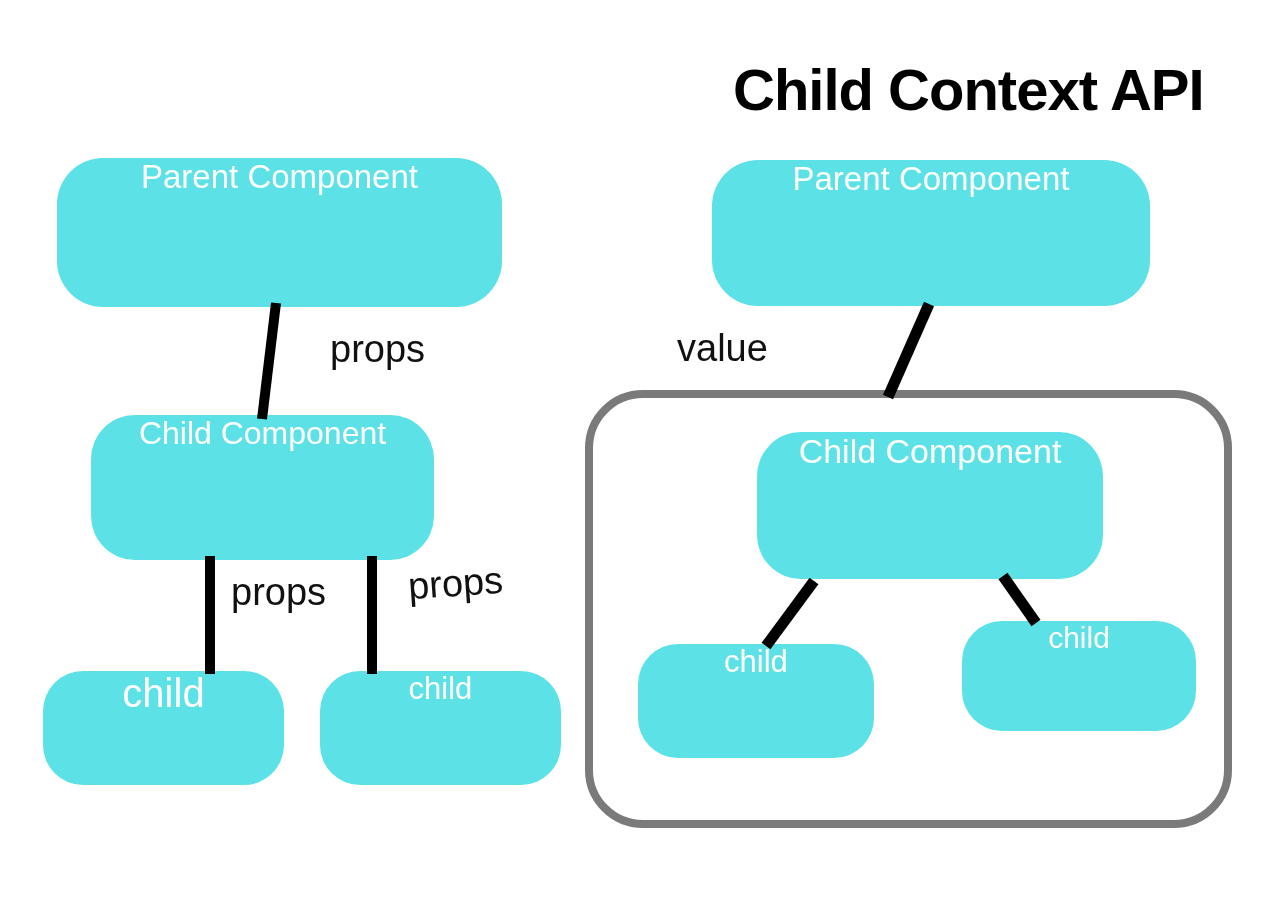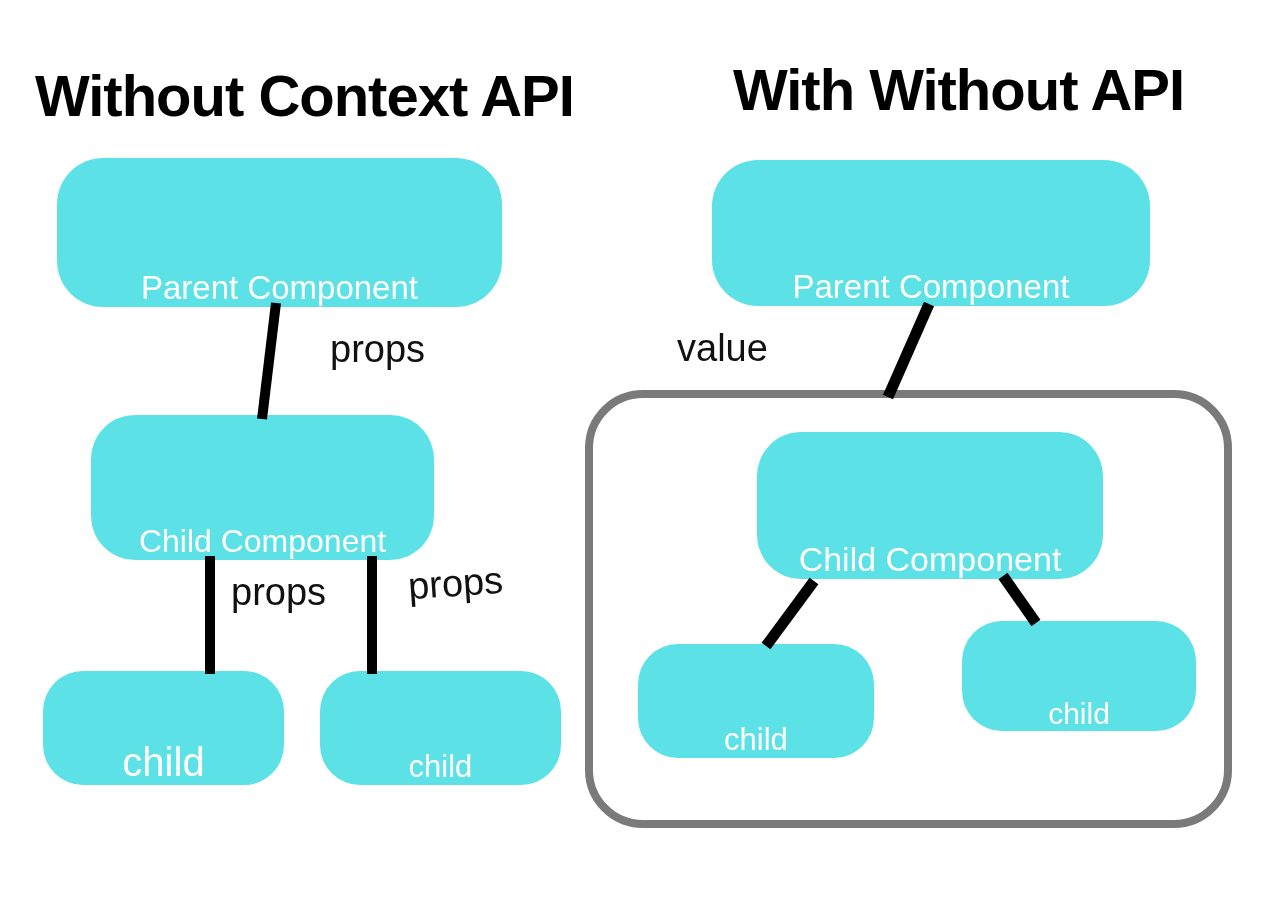--- a/index.html
+++ b/index.html
@@ -31,21 +31,21 @@
     color:var(--title-text);
     white-space:nowrap;
   }
   .title-left{left:35px;top:62px;}
   .title-right{left:733px;top:56px;}
   .node{
     position:absolute;
     background:var(--node-fill);
     color:var(--node-text);
     display:flex;
-    align-items:flex-end;
+    align-items:flex-start;
     justify-content:center;
     text-align:center;
     white-space:nowrap;
   }
   .edge-label{
     position:absolute;
     color:var(--edge-label-text);
     font-size:38px;
     white-space:nowrap;
   }
@@ -78,21 +78,20 @@
   .lbl-props-1{left:330px;top:328px;}
   .lbl-props-2{left:231px;top:571px;}
   .lbl-props-3{left:408px;top:562px;transform:rotate(-4deg);}
   .lbl-value  {left:677px;top:327px;}
 </style>
 </head>
 <body>
 
 <div class="canvas">
 
-  <h1 class="title title-left">Without Context API</h1>
 
   <div class="node l-parent">
     <span>Parent Component</span>
   </div>
 
   <span class="edge-label lbl-props-1">props</span>
 
   <div class="node l-child">
     <span>Child Component</span>
   </div>
@@ -102,21 +101,21 @@
   <span class="edge-label lbl-props-3">props</span>
 
   <div class="node l-leaf-a">
     <span>child</span>
   </div>
 
   <div class="node l-leaf-b">
     <span>child</span>
   </div>
 
-  <h1 class="title title-right">With Without API</h1>
+  <h1 class="title title-right">Child Context API</h1>
 
   <div class="node r-parent">
     <span>Parent Component</span>
   </div>
 
   <span class="edge-label lbl-value">value</span>
 
   <div class="context-box"></div>
 
   <div class="node r-child">

